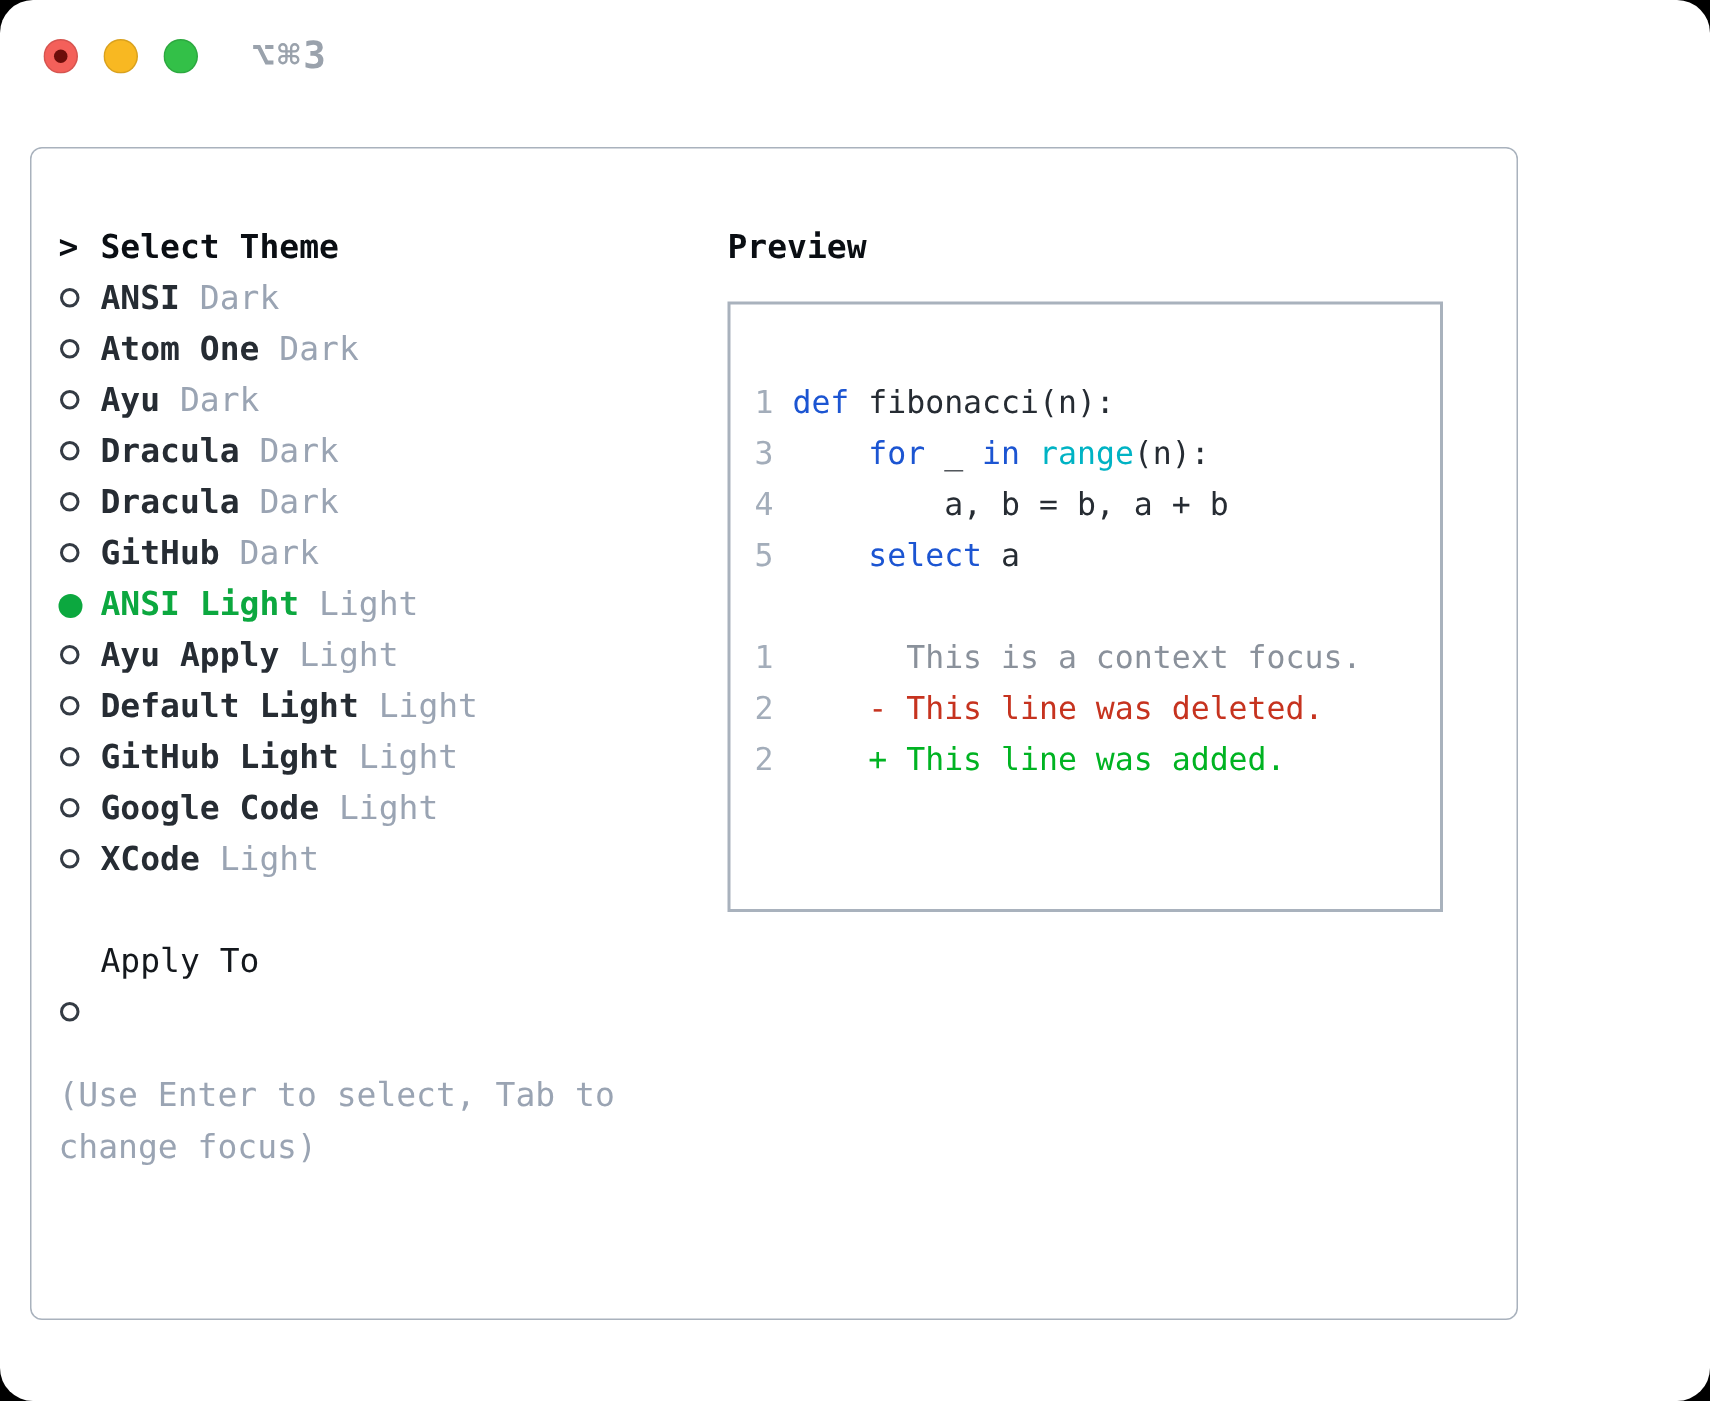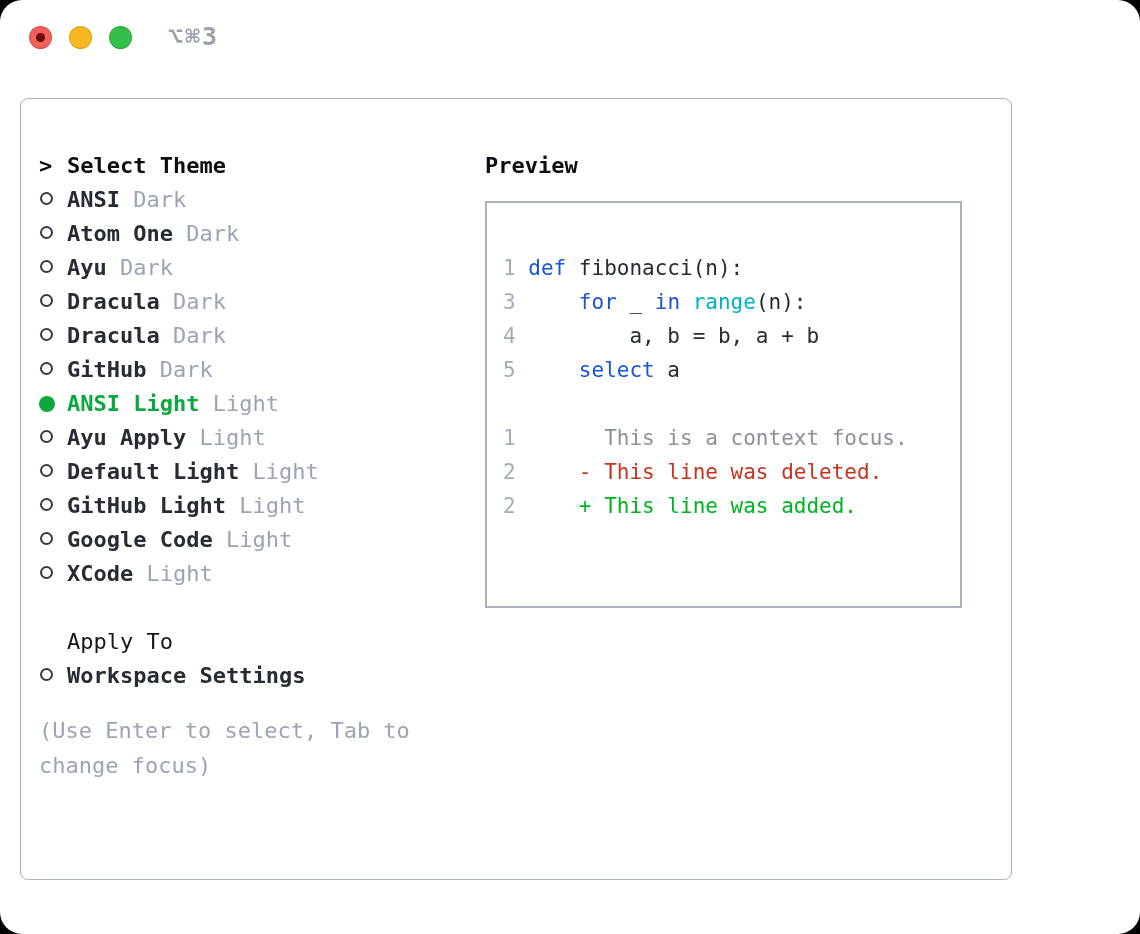--- a/index.html
+++ b/index.html
@@ -89,21 +89,21 @@
           <div class="row"><span class="marker"><span class="circle"></span></span><span class="opt-name">Google Code</span><span class="opt-variant"> Light</span></div>
           <div class="row"><span class="marker"><span class="circle"></span></span><span class="opt-name">XCode</span><span class="opt-variant"> Light</span></div>
         </div>
 
       <div class="apply-section">
         <div class="row">
           <span class="marker"></span>
           <span class="apply-title">Apply To</span>
         </div>
         <div id="apply-list">
-            <div class="row"><span class="marker"><span class="circle"></span></span><span class="opt-name">Workspace Settings</span></div>
+            <div class="row"><span class="marker"><span class="circle"></span></span></div>
           </div>
       </div>
 
       <div class="hint">(Use Enter to select, Tab to change focus)</div>
     </div>
 
     <div class="right-col">
       <div class="preview-title">Preview</div>
       <div class="preview-box">
         <div id="code-lines">

